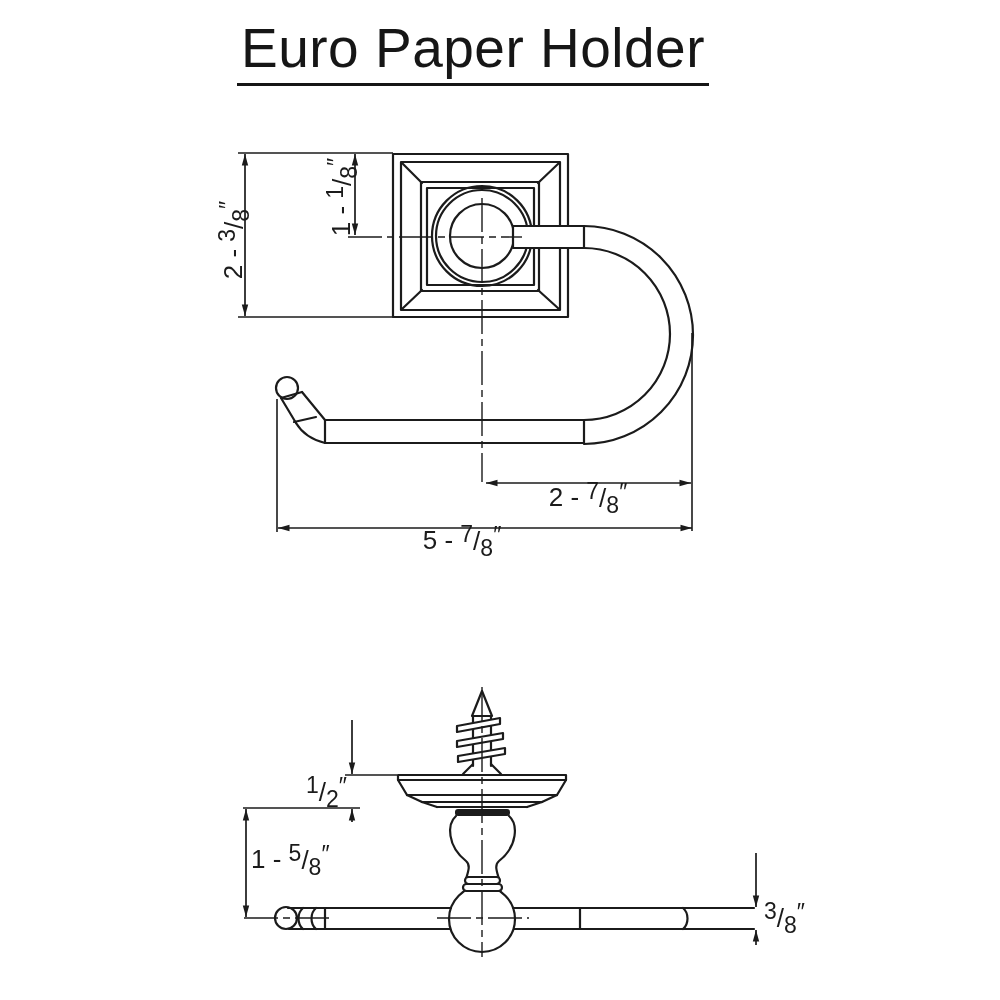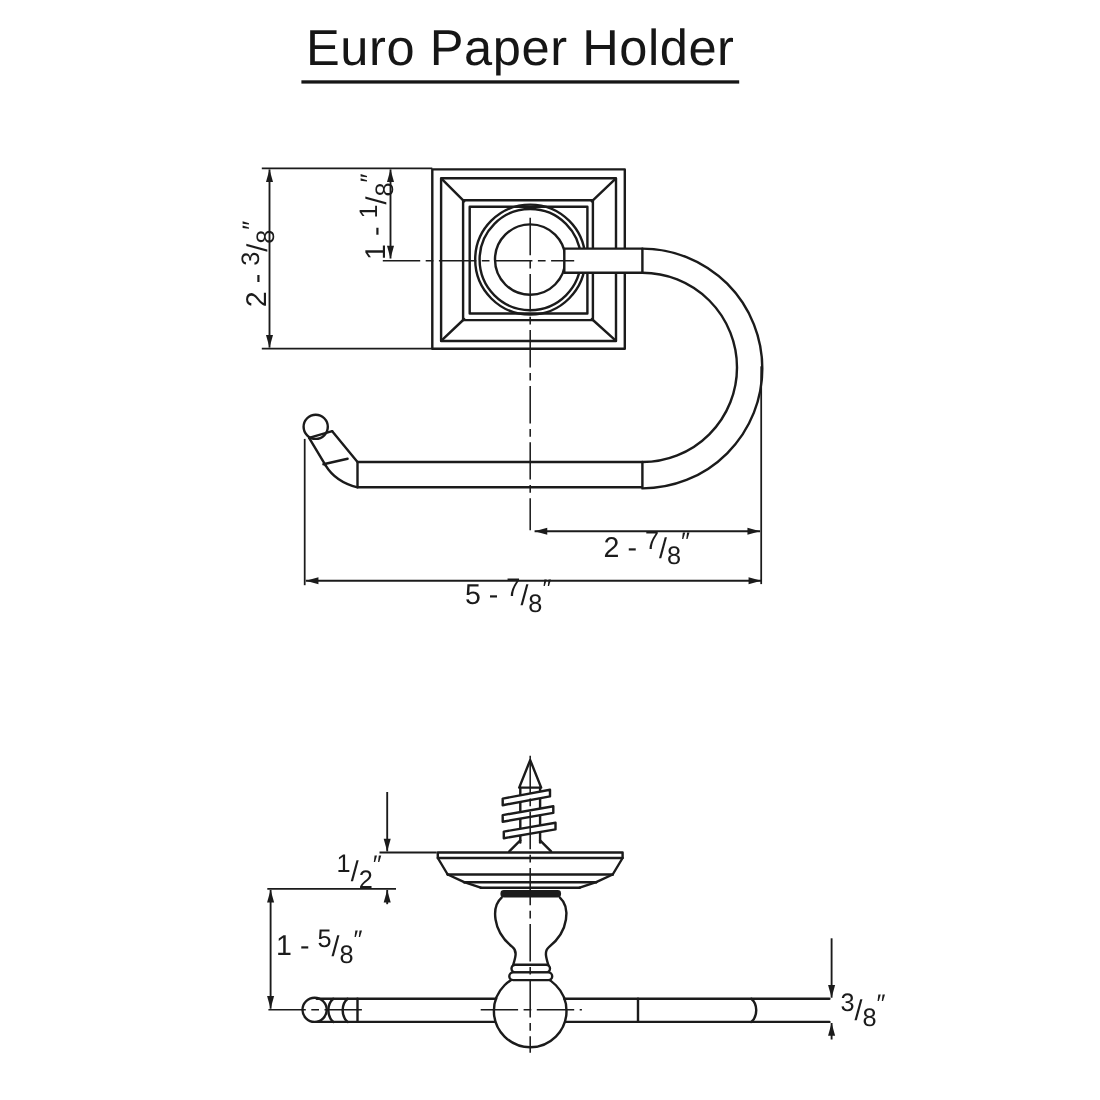--- a/index.html
+++ b/index.html
@@ -1,19 +1,19 @@
 <!DOCTYPE html>
 <html><head>
 <meta charset="utf-8">
 <style>
   html,body{margin:0;padding:0;background:#ffffff;}
   .sheet{position:relative;width:1000px;height:1000px;background:#fff;overflow:hidden;
          font-family:"Liberation Sans", sans-serif;}
   .title{position:absolute;top:16px;left:0;width:946px;text-align:center;}
-  .title span{display:inline-block;font-size:46px;font-weight:400;color:#161616;
+  .title span{display:inline-block;font-size:55px;font-weight:400;color:#161616;
               letter-spacing:0.5px;border-bottom:3px solid #161616;padding:0 4px 3px 4px;}
   svg{position:absolute;left:0;top:0;}
   .ol{fill:none;stroke:#1b1b1b;stroke-width:2.2;stroke-linecap:round;stroke-linejoin:round;}
   .olw{fill:#ffffff;stroke:#1b1b1b;stroke-width:2.2;stroke-linejoin:round;}
   .thin{fill:none;stroke:#1b1b1b;stroke-width:1.6;}
   .cl{fill:none;stroke:#1b1b1b;stroke-width:1.4;stroke-dasharray:34 5 7 5;}
   .dl{fill:none;stroke:#1b1b1b;stroke-width:1.7;marker-start:url(#arw);marker-end:url(#arw);}
   .de{fill:none;stroke:#1b1b1b;stroke-width:1.7;marker-end:url(#arw);}
   .dim{font-family:"Liberation Sans", sans-serif;font-size:26px;fill:#1b1b1b;}
   .fr{font-size:23px;}

